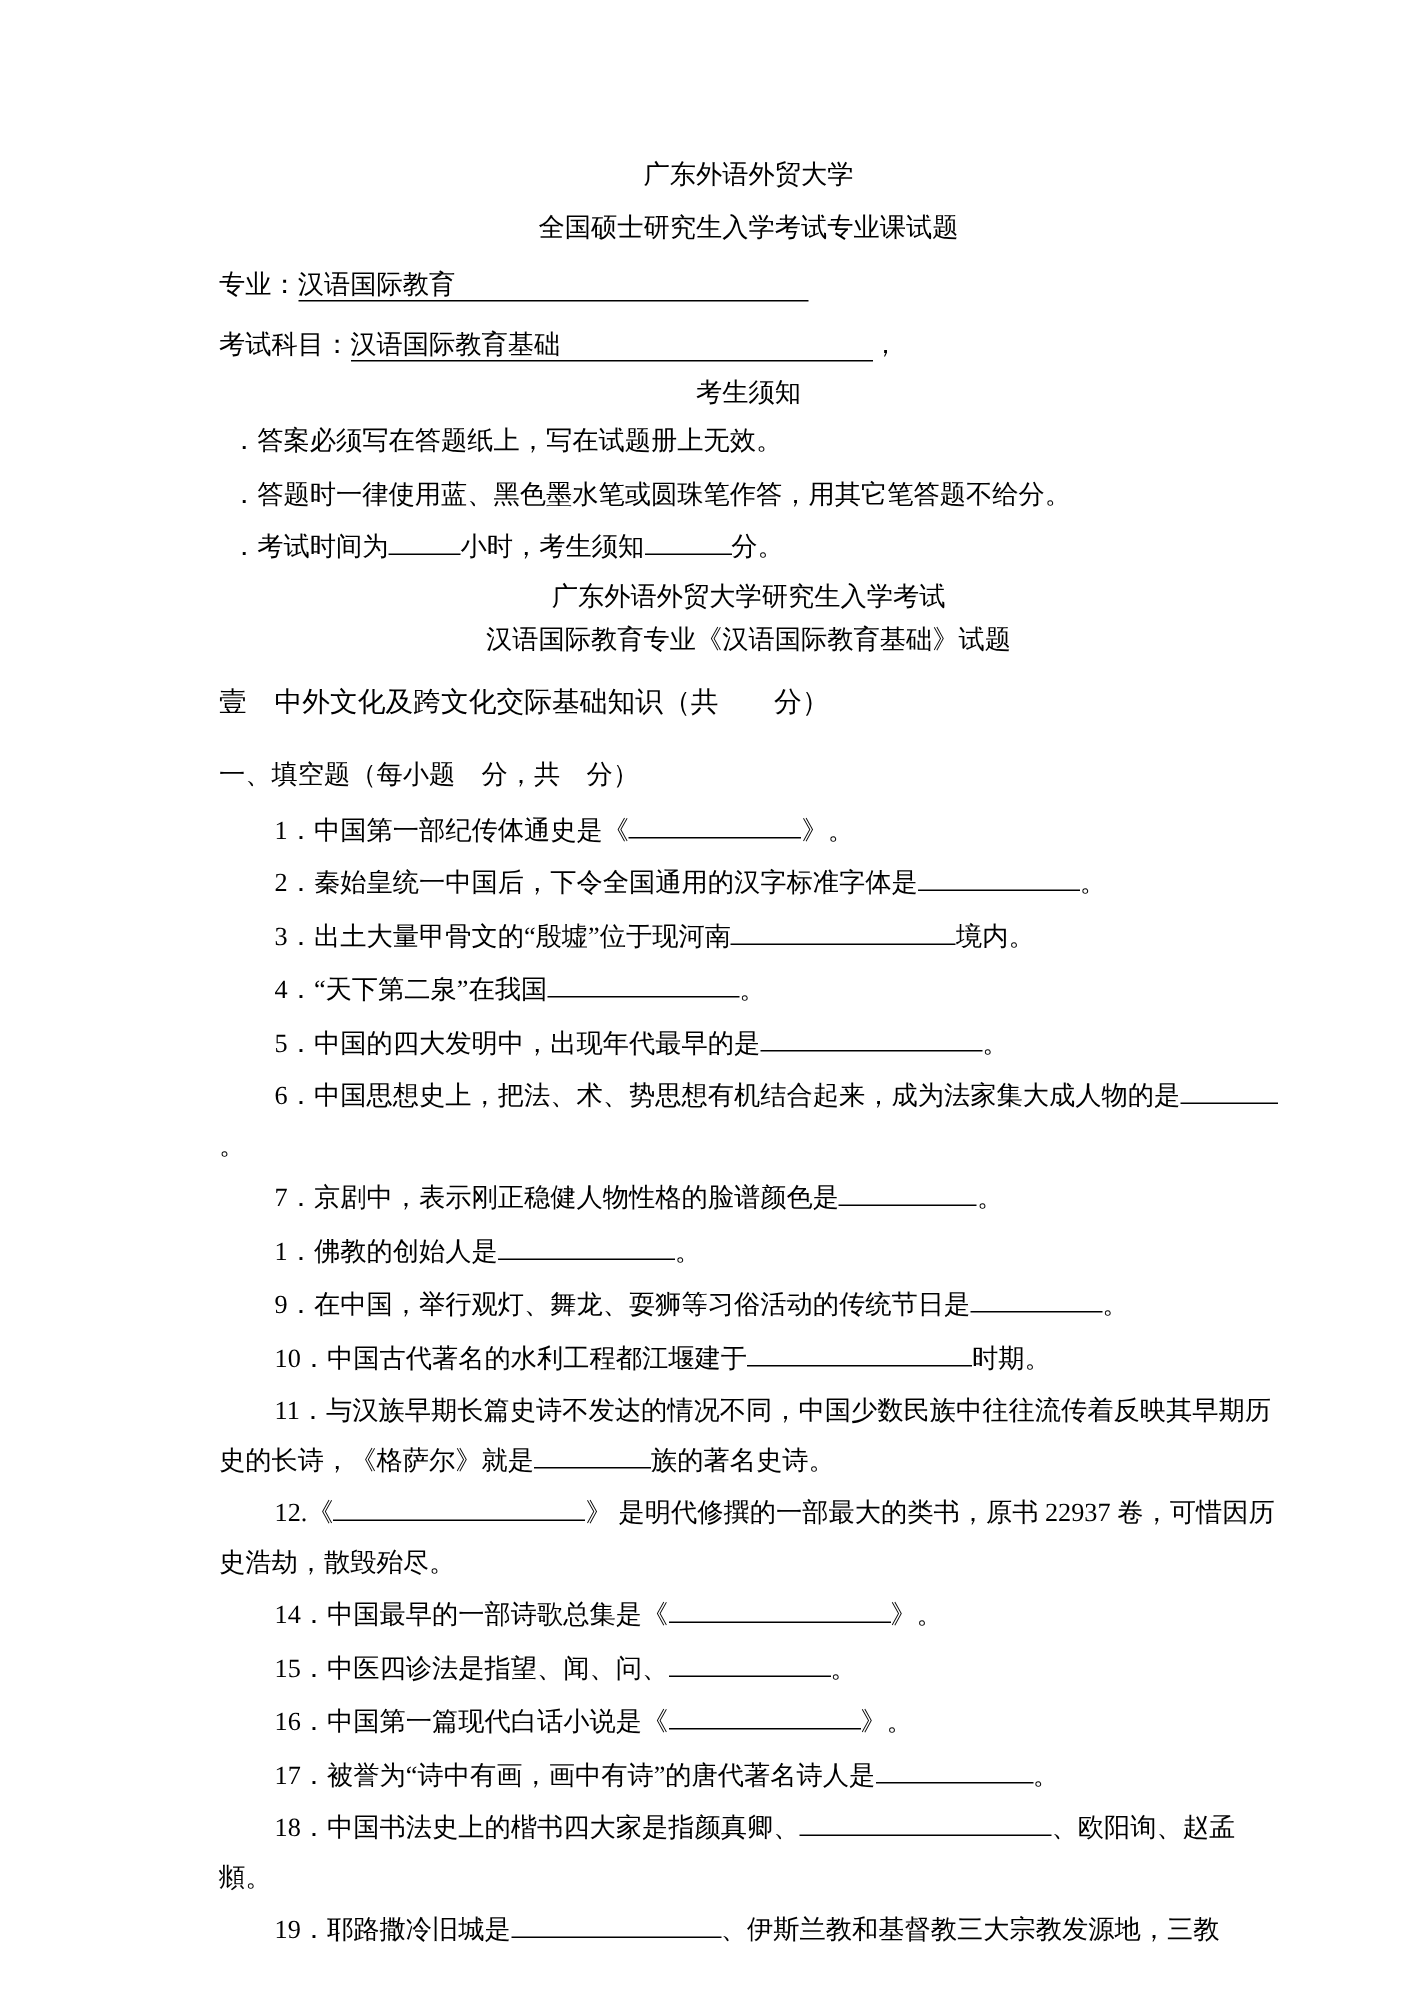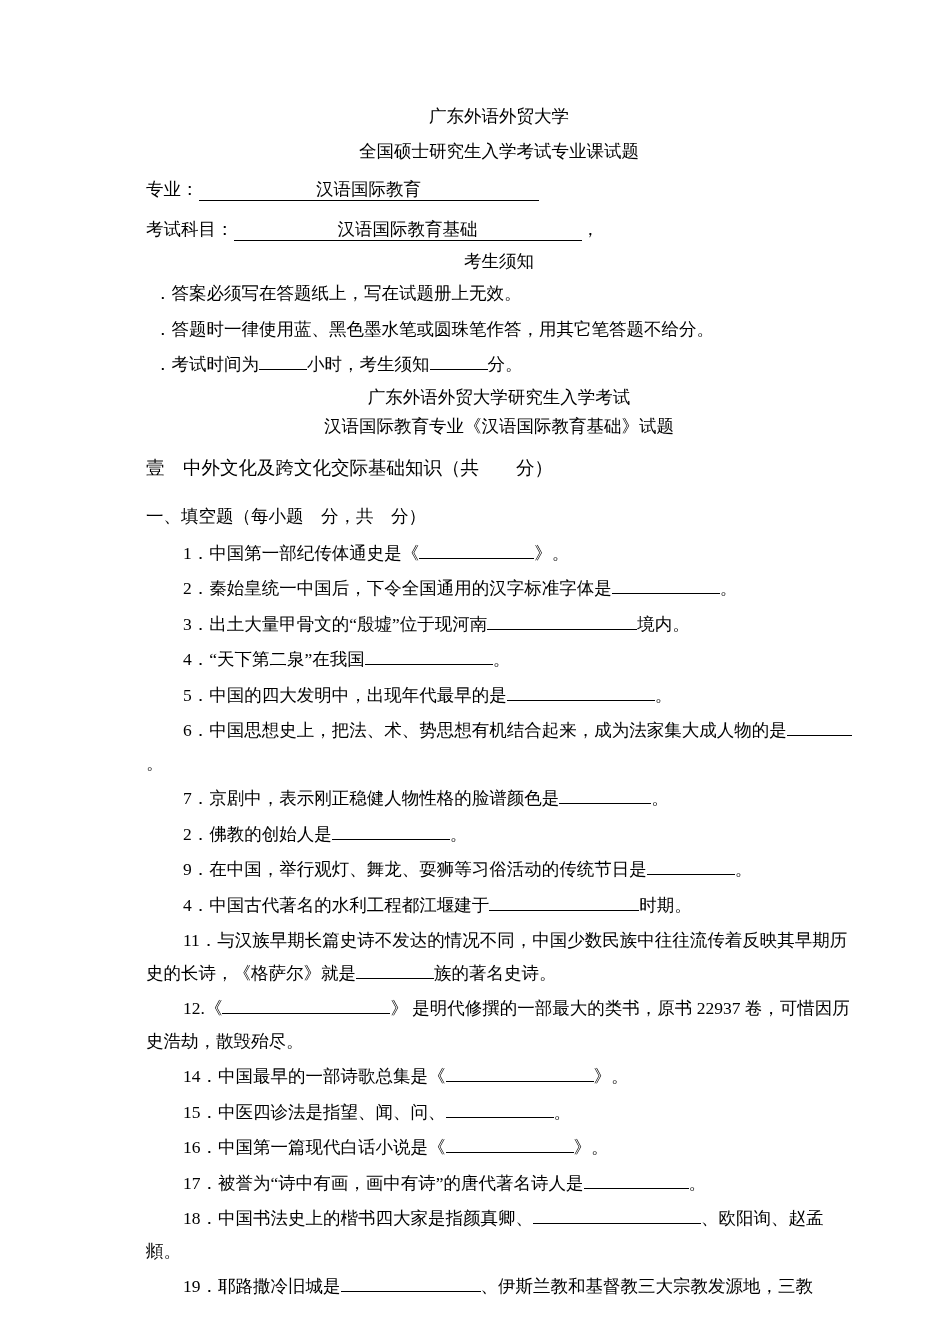--- a/index.html
+++ b/index.html
@@ -21,21 +21,20 @@
     overflow: hidden;
   }
   p { margin: 3px; }
   .center { text-align: center; }
   .h-line { line-height: 26px; }
   .h2 { margin-top: 9px; }
   .form-line { margin-top: 10px; line-height: 30px; }
   .field {
     display: inline-block;
     border-bottom: 1px solid #000;
-    text-align: center;
     line-height: 22px;
   }
   .field-major { width: 340px; }
   .field-subject { width: 348px; }
   .notice-title { margin-top: 4px; line-height: 26px; }
   .notice-item { line-height: 32.5px; padding-left: 8px; }
   .subheader { line-height: 26px; }
   .part-title {
     margin-top: 16px;
     line-height: 26px;
@@ -88,23 +87,23 @@
   <p class="sub-title">一、填空题（每小题　分，共　分）</p>
 
   <div id="question-list" class="questions">
       <p class="question"><span>1．中国第一部纪传体通史是《</span><span class="blank" style="width: 115px;"></span><span>》。</span></p>
       <p class="question"><span>2．秦始皇统一中国后，下令全国通用的汉字标准字体是</span><span class="blank" style="width: 108px;"></span><span>。</span></p>
       <p class="question"><span>3．出土大量甲骨文的“殷墟”位于现河南</span><span class="blank" style="width: 150px;"></span><span>境内。</span></p>
       <p class="question"><span>4．“天下第二泉”在我国</span><span class="blank" style="width: 128px;"></span><span>。</span></p>
       <p class="question"><span>5．中国的四大发明中，出现年代最早的是</span><span class="blank" style="width: 148px;"></span><span>。</span></p>
       <p class="question"><span>6．中国思想史上，把法、术、势思想有机结合起来，成为法家集大成人物的是</span><span class="blank" style="width: 65px;"></span><span>。</span></p>
       <p class="question"><span>7．京剧中，表示刚正稳健人物性格的脸谱颜色是</span><span class="blank" style="width: 92px;"></span><span>。</span></p>
-      <p class="question"><span>2．佛教的创始人是</span><span class="blank" style="width: 118px;"></span><span>。</span></p>
+      <p class="question"><span>1．佛教的创始人是</span><span class="blank" style="width: 118px;"></span><span>。</span></p>
       <p class="question"><span>9．在中国，举行观灯、舞龙、耍狮等习俗活动的传统节日是</span><span class="blank" style="width: 88px;"></span><span>。</span></p>
-      <p class="question"><span>4．中国古代著名的水利工程都江堰建于</span><span class="blank" style="width: 150px;"></span><span>时期。</span></p>
+      <p class="question"><span>10．中国古代著名的水利工程都江堰建于</span><span class="blank" style="width: 150px;"></span><span>时期。</span></p>
       <p class="question"><span>11．与汉族早期长篇史诗不发达的情况不同，中国少数民族中往往流传着反映其早期历史的长诗，《格萨尔》就是</span><span class="blank" style="width: 78px;"></span><span>族的著名史诗。</span></p>
       <p class="question"><span>12.《</span><span class="blank" style="width: 168px;"></span><span>》 是明代修撰的一部最大的类书，原书 22937 卷，可惜因历史浩劫，散毁殆尽。</span></p>
       <p class="question"><span>14．中国最早的一部诗歌总集是《</span><span class="blank" style="width: 148px;"></span><span>》。</span></p>
       <p class="question"><span>15．中医四诊法是指望、闻、问、</span><span class="blank" style="width: 108px;"></span><span>。</span></p>
       <p class="question"><span>16．中国第一篇现代白话小说是《</span><span class="blank" style="width: 128px;"></span><span>》。</span></p>
       <p class="question"><span>17．被誉为“诗中有画，画中有诗”的唐代著名诗人是</span><span class="blank" style="width: 105px;"></span><span>。</span></p>
       <p class="question"><span>18．中国书法史上的楷书四大家是指颜真卿、</span><span class="blank" style="width: 168px;"></span><span>、欧阳询、赵孟頫。</span></p>
       <p class="question"><span>19．耶路撒冷旧城是</span><span class="blank" style="width: 140px;"></span><span>、伊斯兰教和基督教三大宗教发源地，三教</span></p>
     </div>
 

